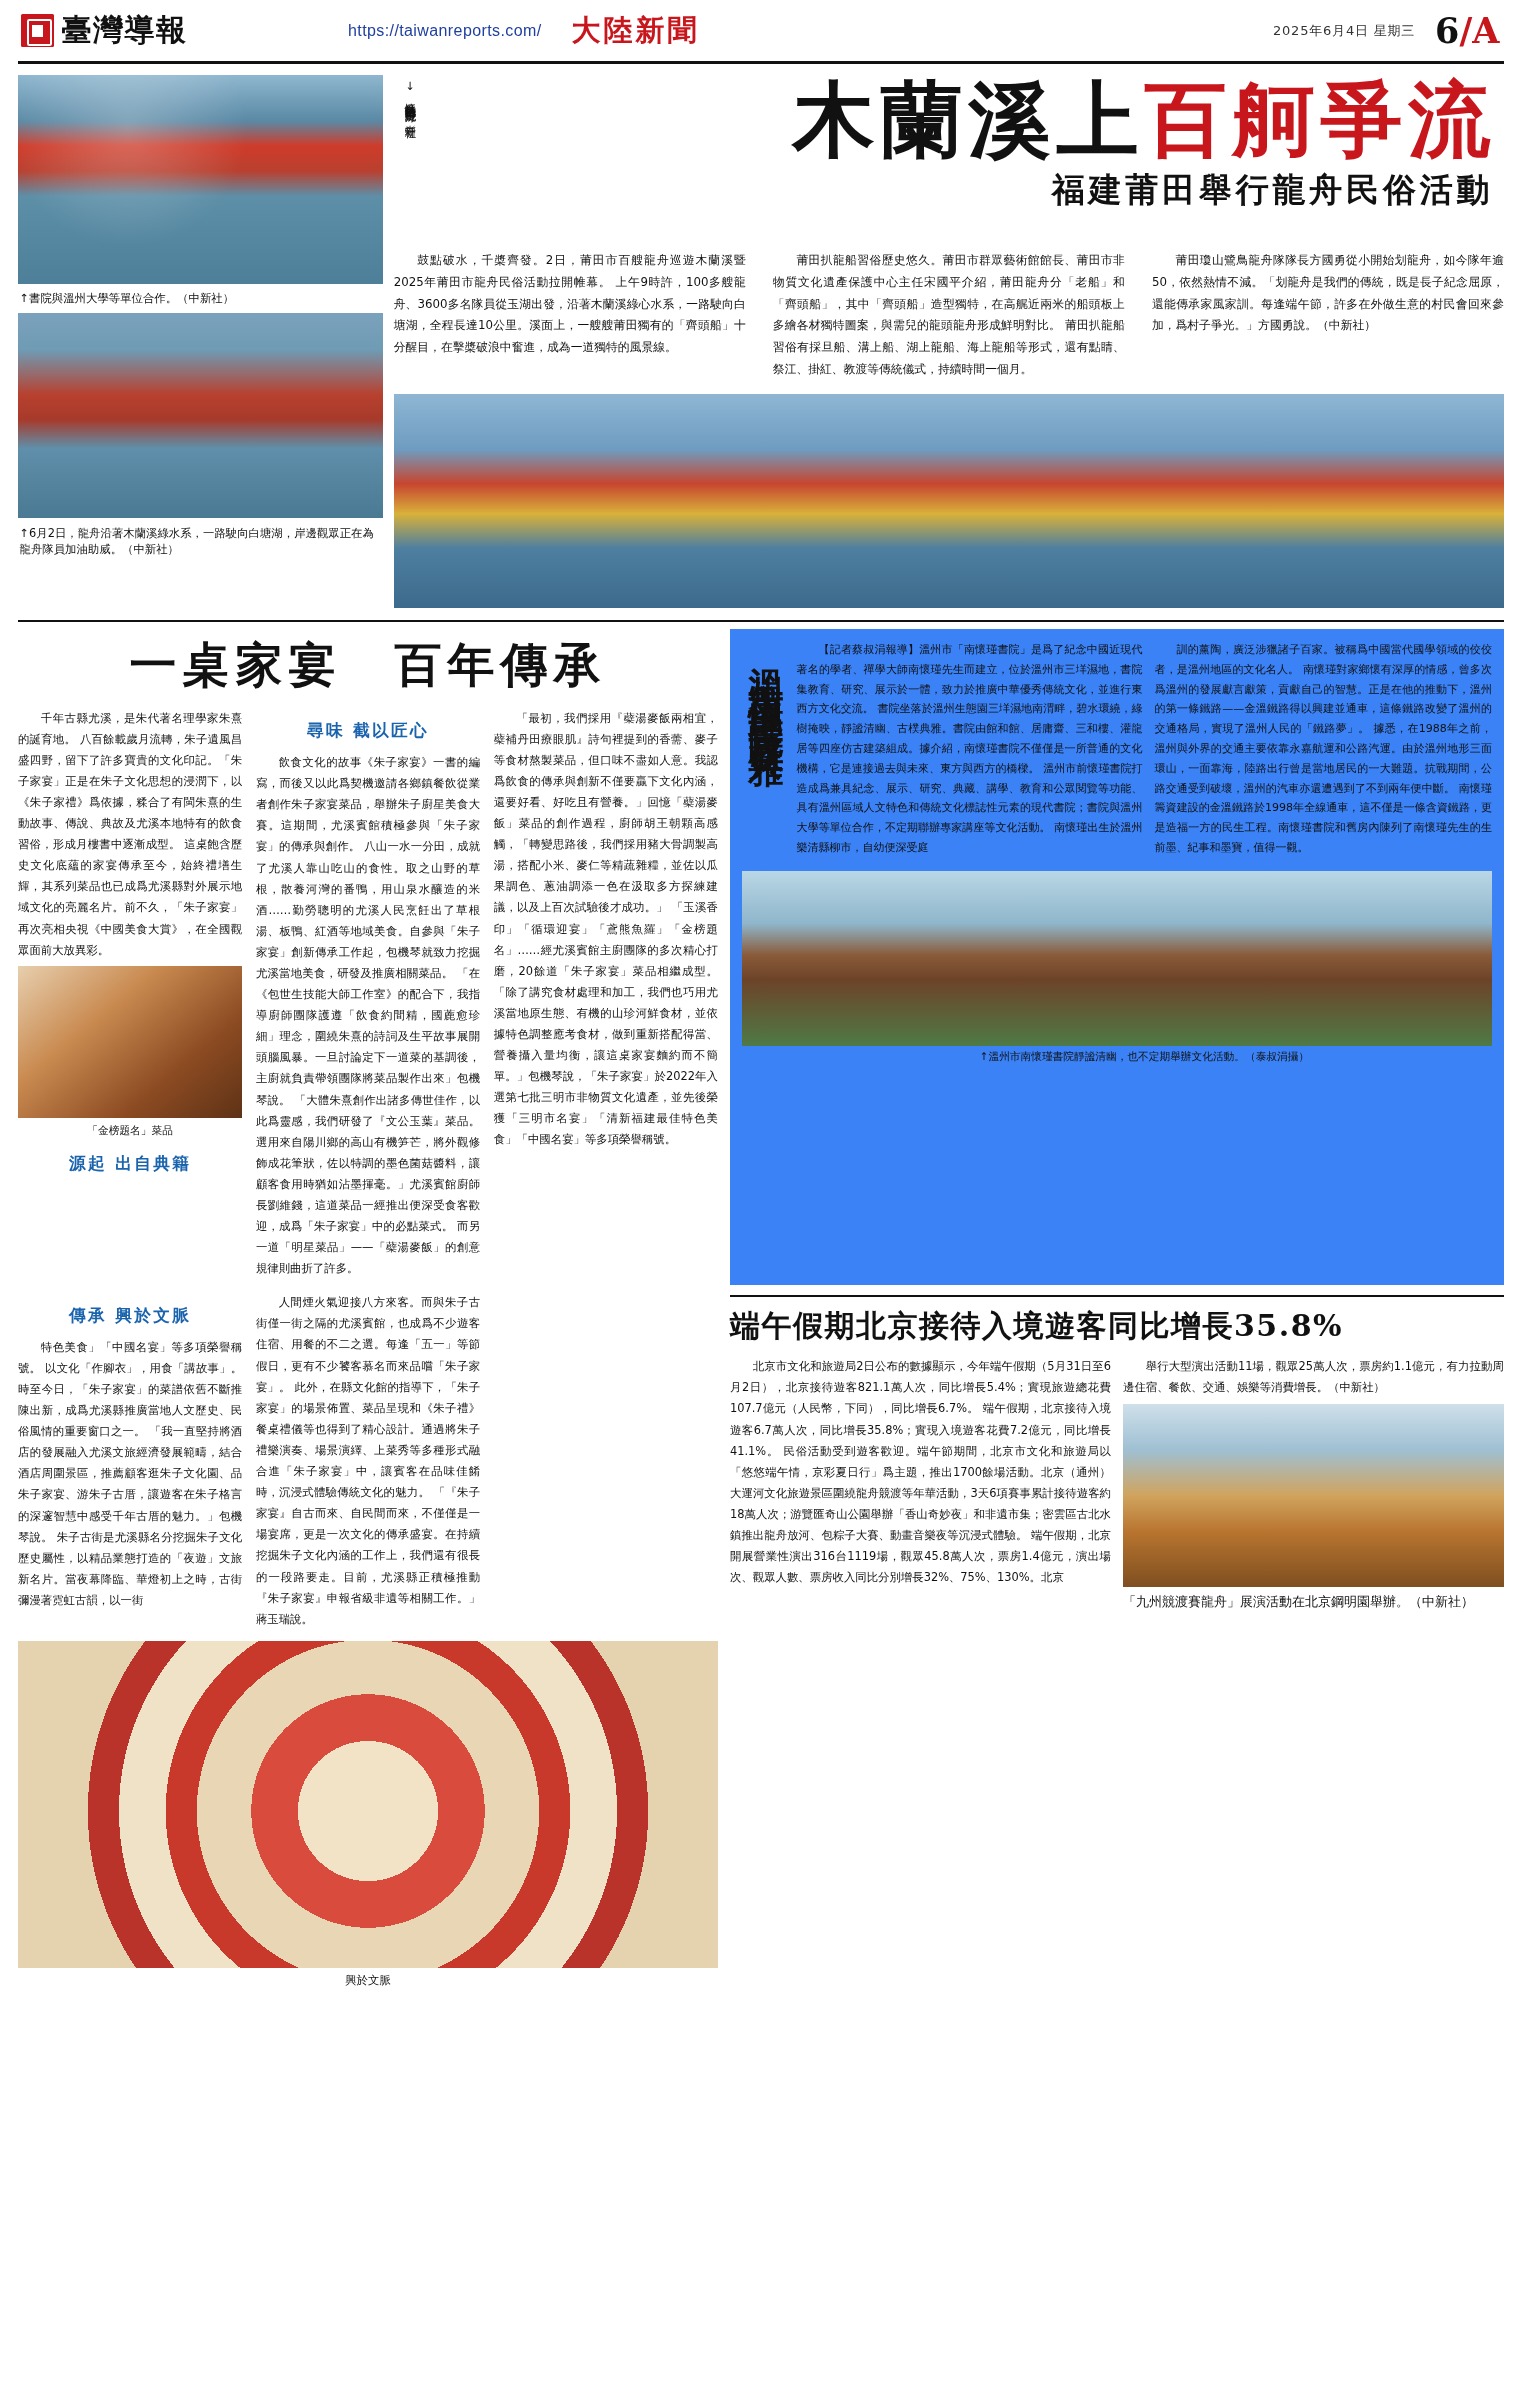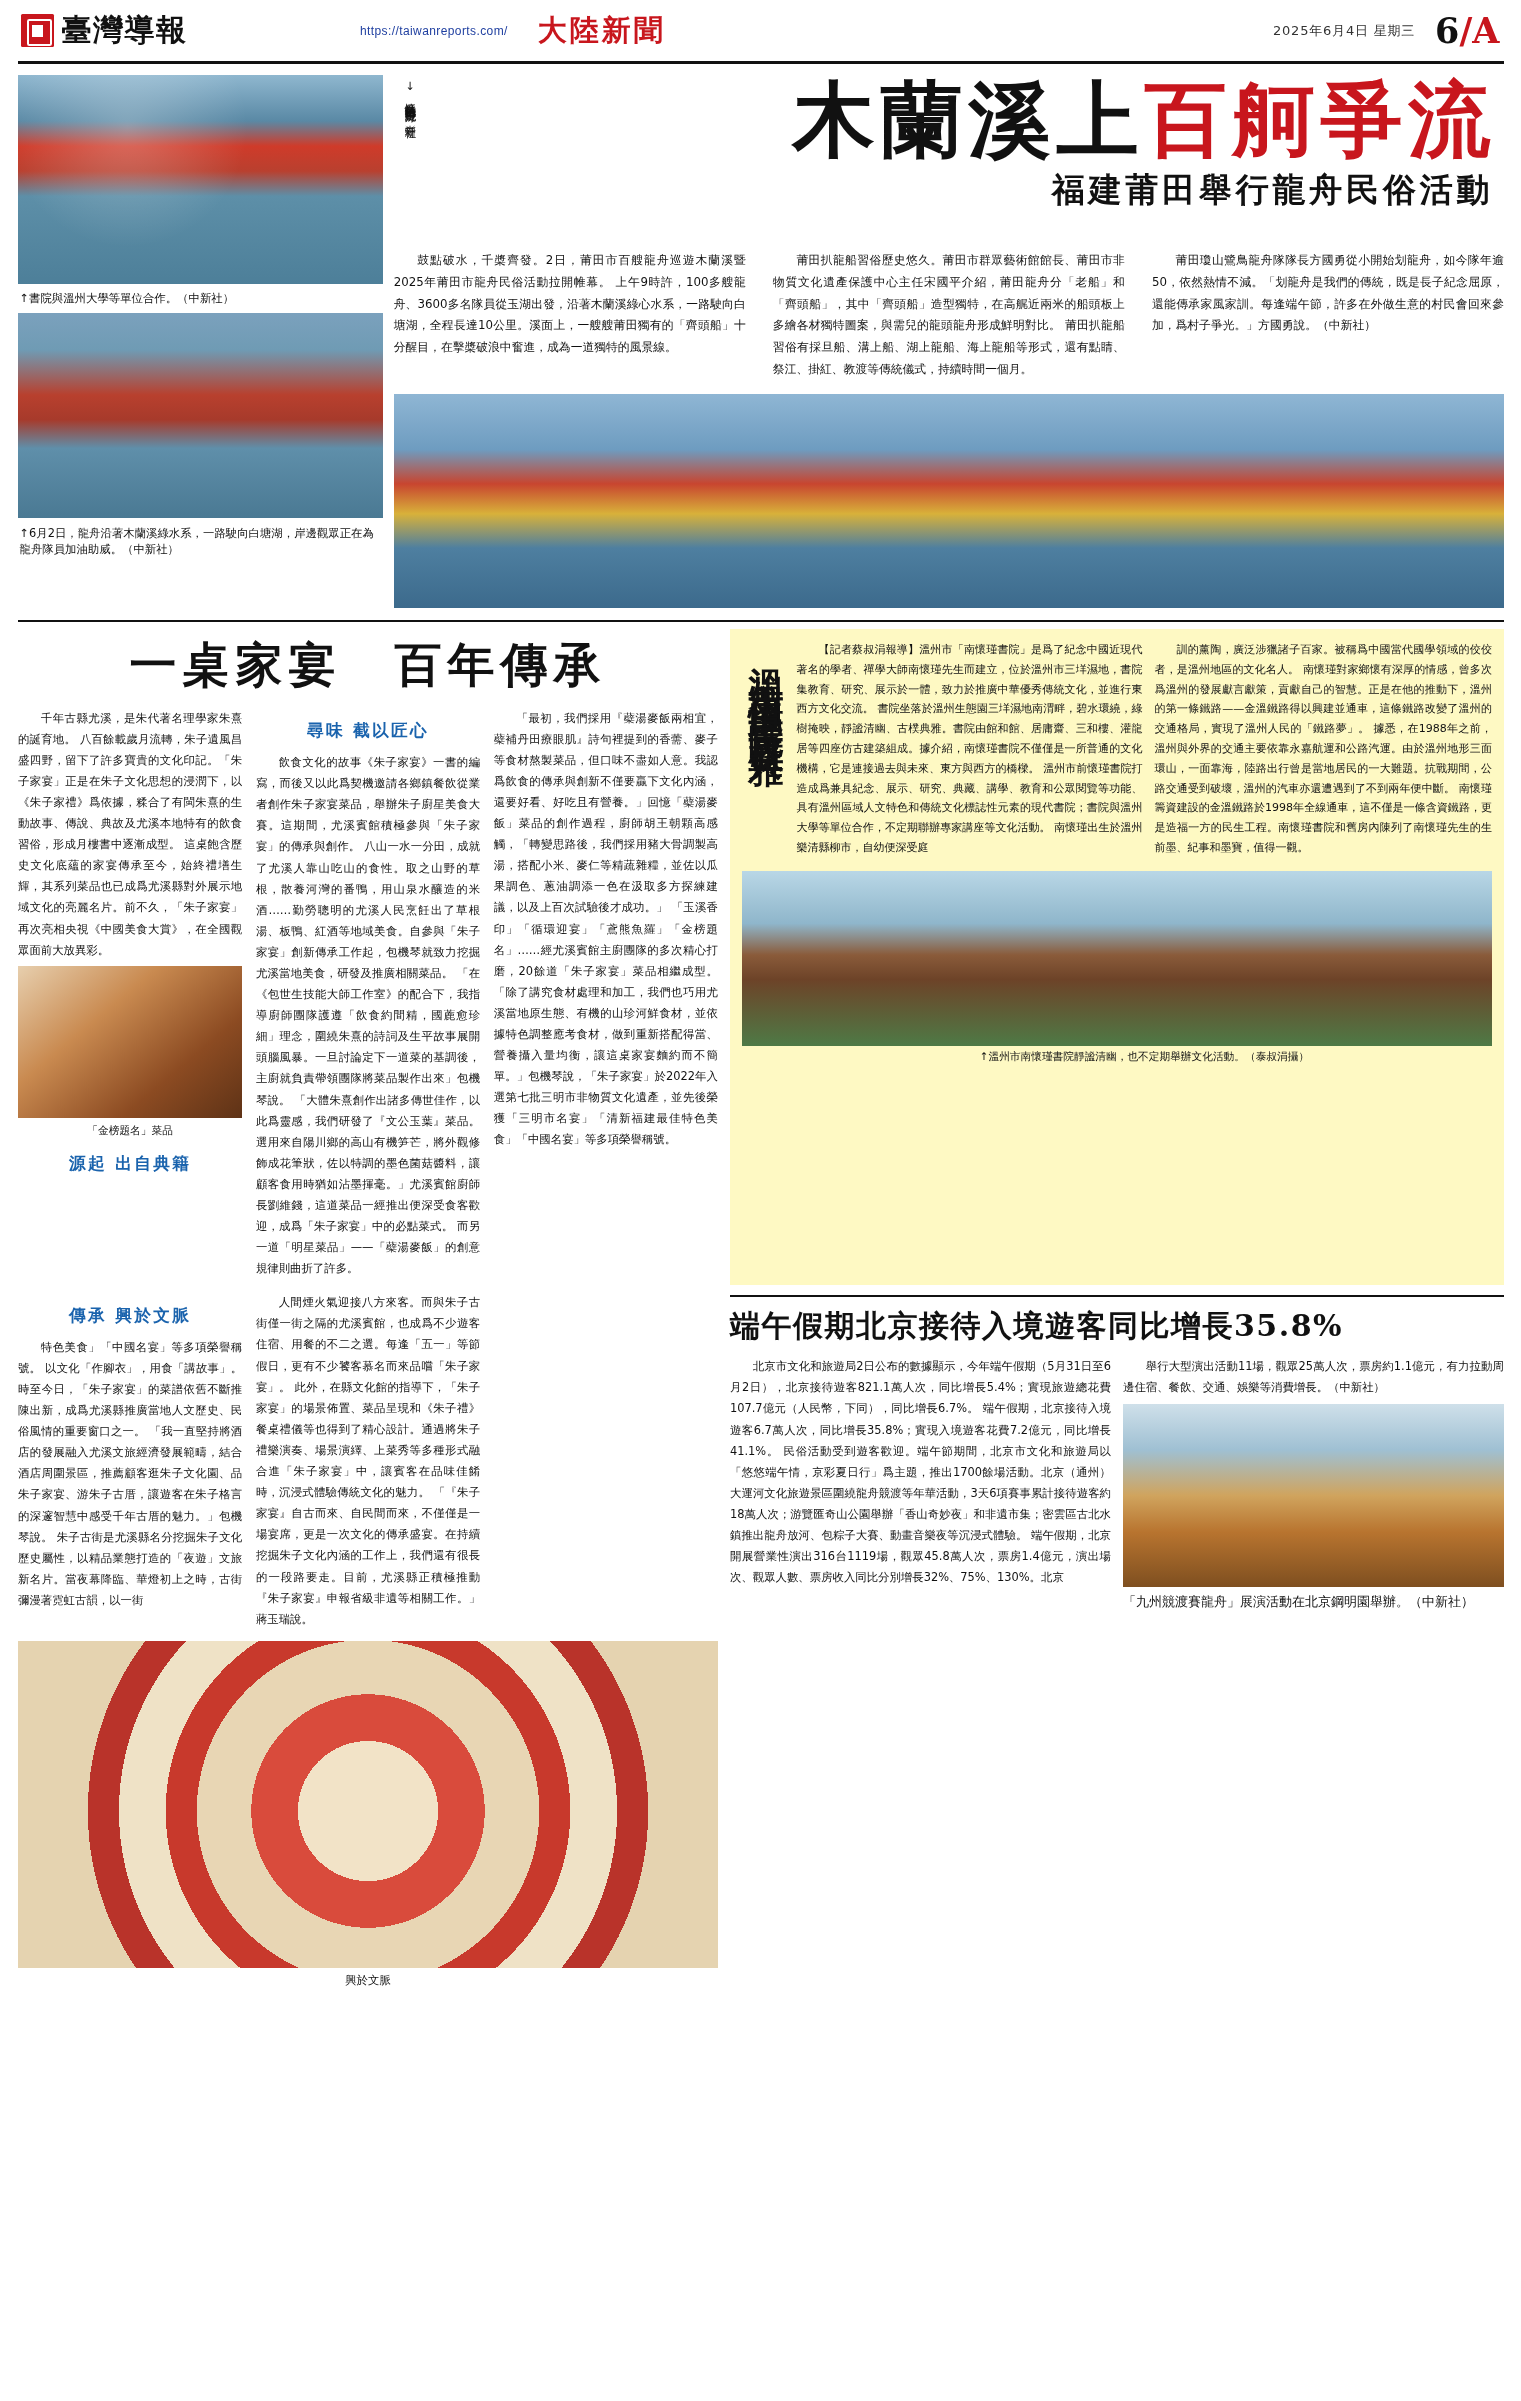--- a/index.html
+++ b/index.html
@@ -32,22 +32,22 @@
   }
   .logo-mark:after{
     content:""; position:absolute; left:11.4px; top:10.7px; width:10.7px; height:12px;
     background:#fff;
   }
   .paper-name {
     font-family:"DejaVu Serif","Liberation Serif",serif;
     font-weight:bold; font-size:30px; letter-spacing:1.5px; color:#111;
   }
   .url {
-    font-size:12px; color:#1f3fa0; font-family:"Liberation Sans",sans-serif;
-    margin-left:12px; letter-spacing:0.4px;
+    font-size:16px; color:#1f3fa0; font-family:"Liberation Sans",sans-serif;
+    margin-left:0; letter-spacing:0.4px;
   }
   .section-title {
     font-family:"DejaVu Serif","Liberation Serif",serif;
     font-weight:bold; font-size:29px; color:#c8161d; letter-spacing:3px;
     margin-left:30px;
   }
   .mh-spacer{flex:1;}
   .mh-date { font-size:13px; color:#333; margin-right:20px; letter-spacing:0.8px;}
   .page-no {
     font-family:"DejaVu Serif","Liberation Serif",serif;
@@ -124,21 +124,21 @@
   .col3 .c{ width:33.33%; font-size:11.4px; line-height:1.85; text-align:justify; }
   .col3 .c p{ margin:0 0 5.3px; text-indent:2em; }
   .sub-h{
     font-weight:bold; color:#1a63ad; font-size:16.7px; letter-spacing:2.3px;
     text-align:center; margin:7.6px 0 6px; font-family:"DejaVu Serif","Liberation Serif",serif;
   }
   .food-photo{ height:152px; margin:4.6px 0 3px; background:
      linear-gradient(140deg,#e7cfae,#c98a50 35%,#8c4b22 70%,#5e3216); }
   .food-cap{ font-size:10.7px; text-align:center; color:#111; margin-bottom:6px;}
 
-  .mid-right{ flex:1; background:#fef9c3; padding:10.7px 12px 7.6px; position:relative; }
+  .mid-right{ flex:1; background:#3b82f6; padding:10.7px 12px 7.6px; position:relative; }
   .vert-title{
     writing-mode:vertical-rl; text-orientation:upright;
     font-family:"DejaVu Serif","Liberation Serif",serif;
     font-weight:bold; font-size:35px; letter-spacing:7.6px;
     height:426px; float:left; margin-right:7.6px;
   }
   .mr-cols{ display:flex; gap:12px; }
   .mr-cols .c{ font-size:11px; line-height:1.8; text-align:justify; }
   .mr-cols .c p{ margin:0 0 5.3px; text-indent:2em; }
   .temple-photo{ height:175px; margin-top:7.6px;

